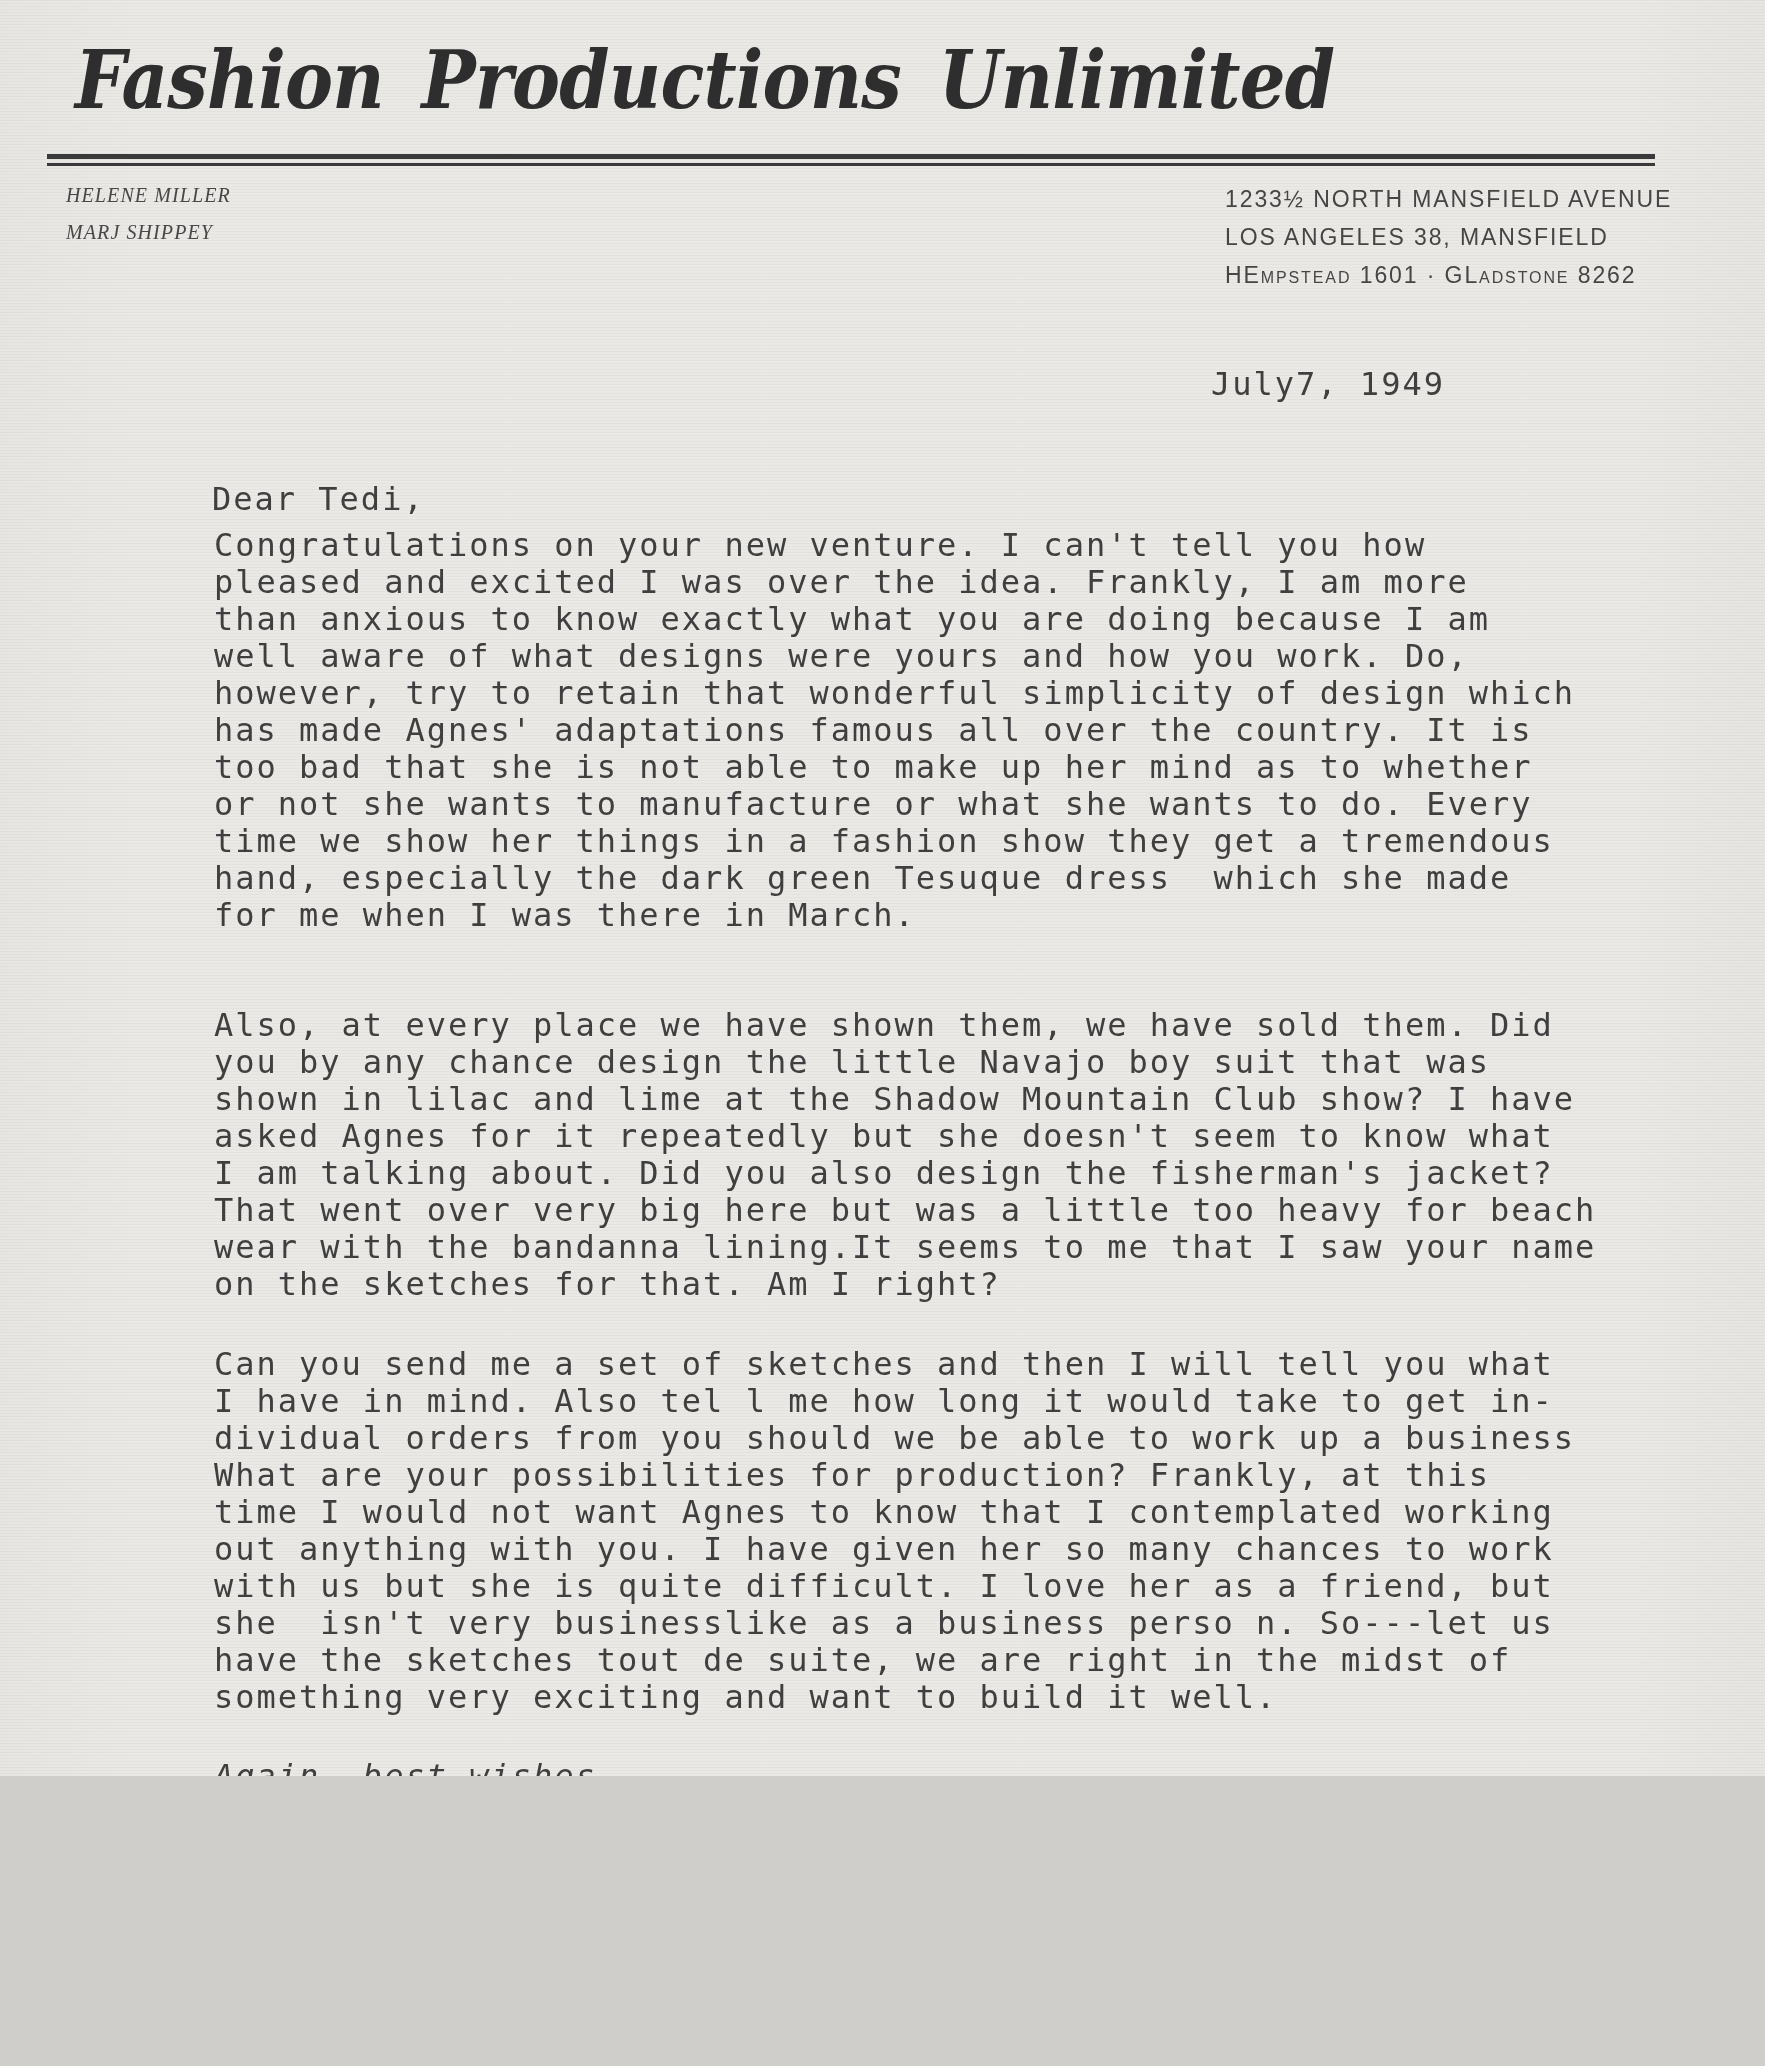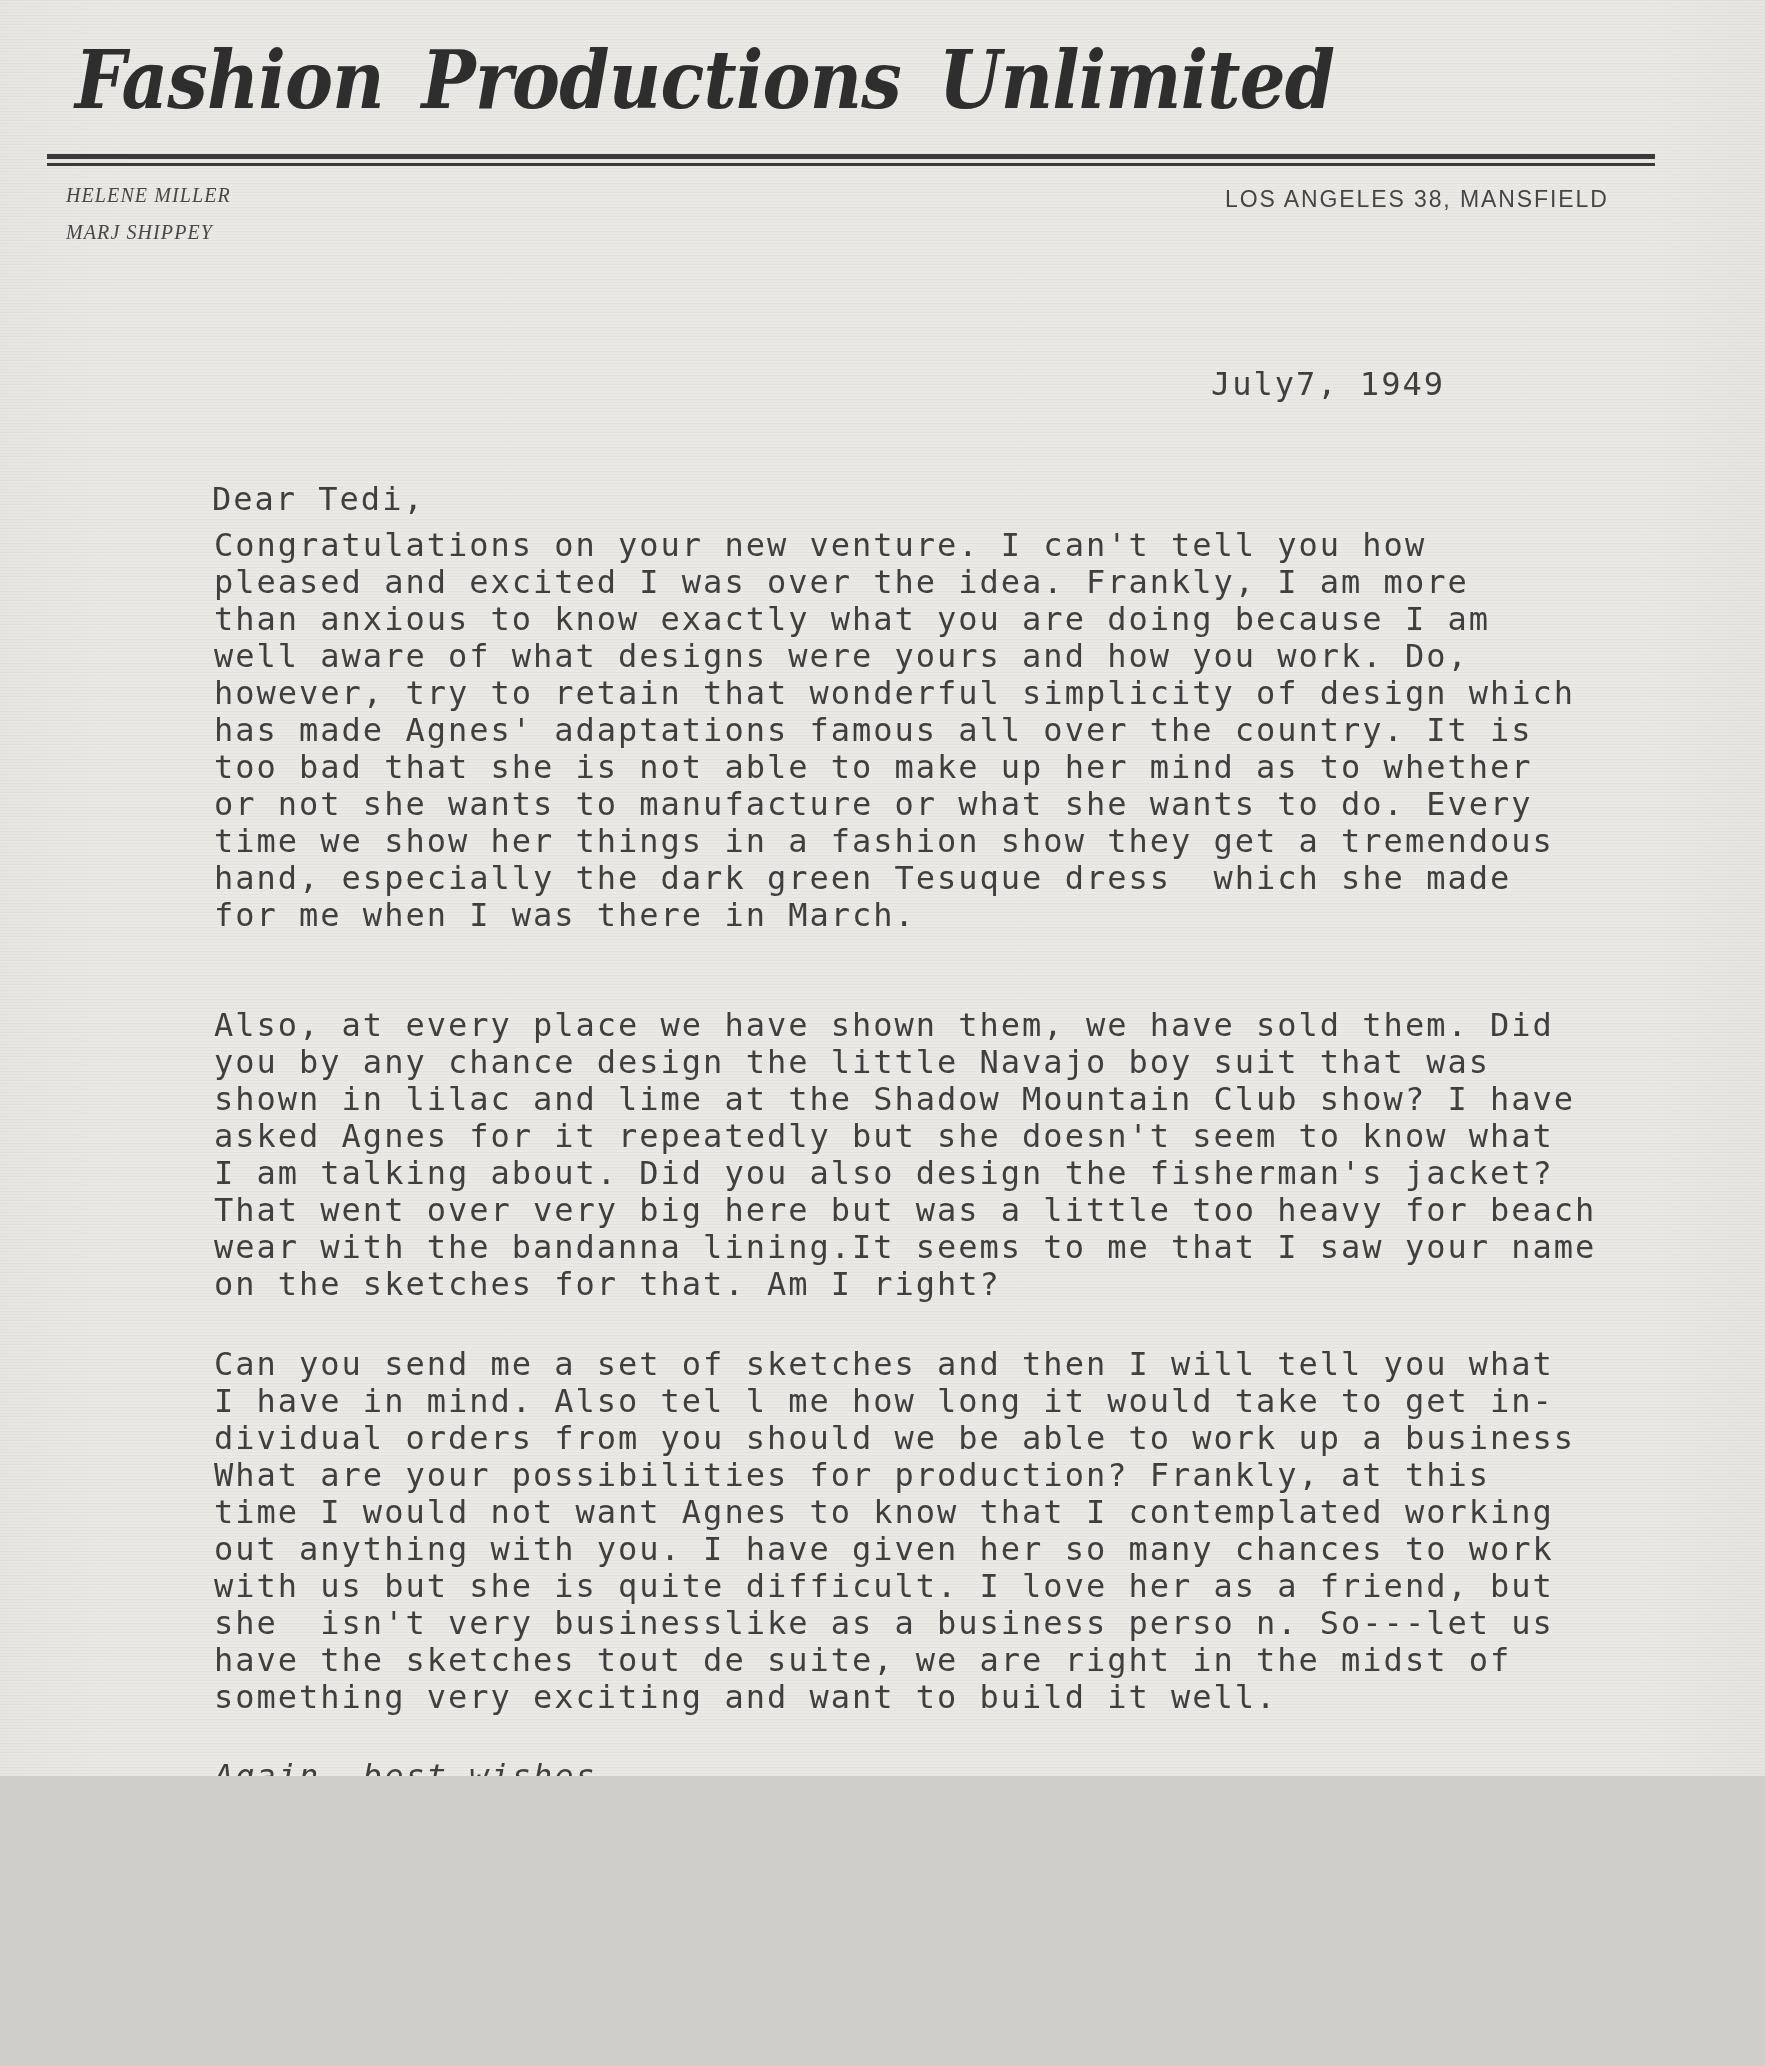--- a/index.html
+++ b/index.html
@@ -111,21 +111,23 @@
 
   <div class="rule-top"></div>
   <div class="rule-bottom"></div>
 
   <div class="principals">
     <div>HELENE MILLER</div>
     <div>MARJ SHIPPEY</div>
   </div>
 
   <div class="address">
+    <div>1233½ NORTH MANSFIELD AVENUE</div>
     <div>LOS ANGELES 38, MANSFIELD</div>
+    <div class="phones">HEmpstead 1601 · GLadstone 8262</div>
   </div>
 
   <div class="typed date">July7, 1949</div>
 
   <div class="typed salutation">Dear Tedi,</div>
 
   <div class="typed para-1">Congratulations on your new venture. I can't tell you how
 pleased and excited I was over the idea. Frankly, I am more
 than anxious to know exactly what you are doing because I am
 well aware of what designs were yours and how you work. Do,

